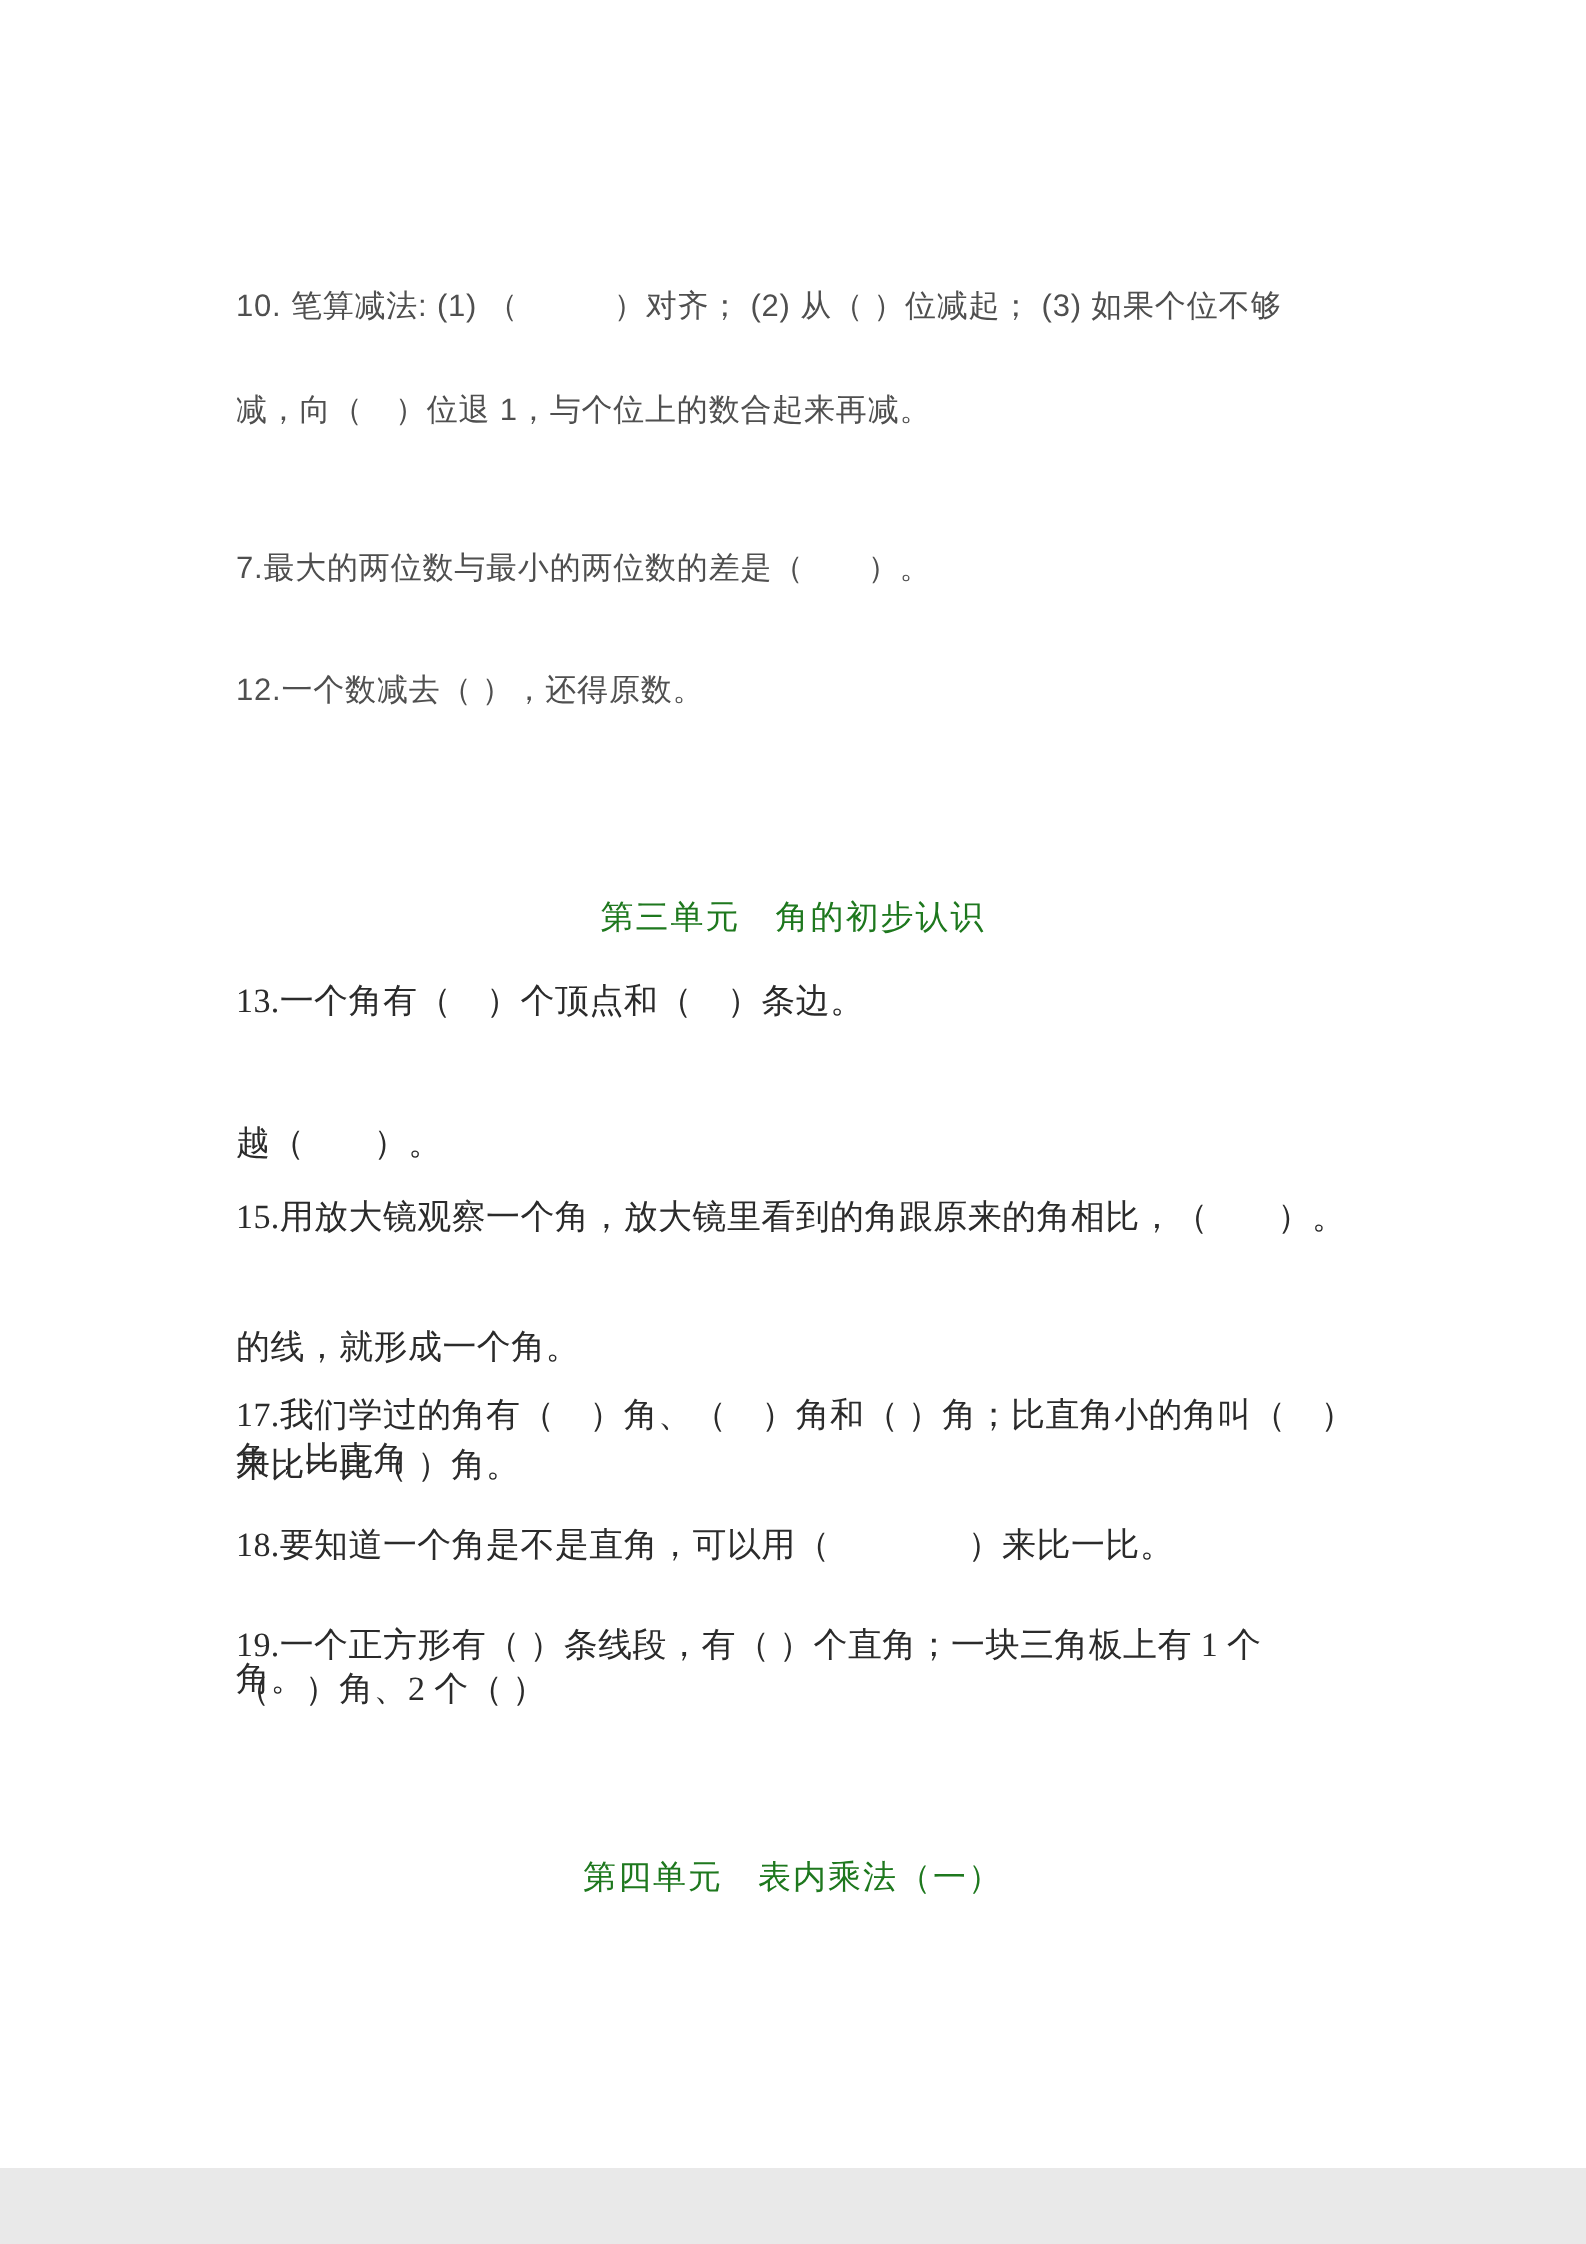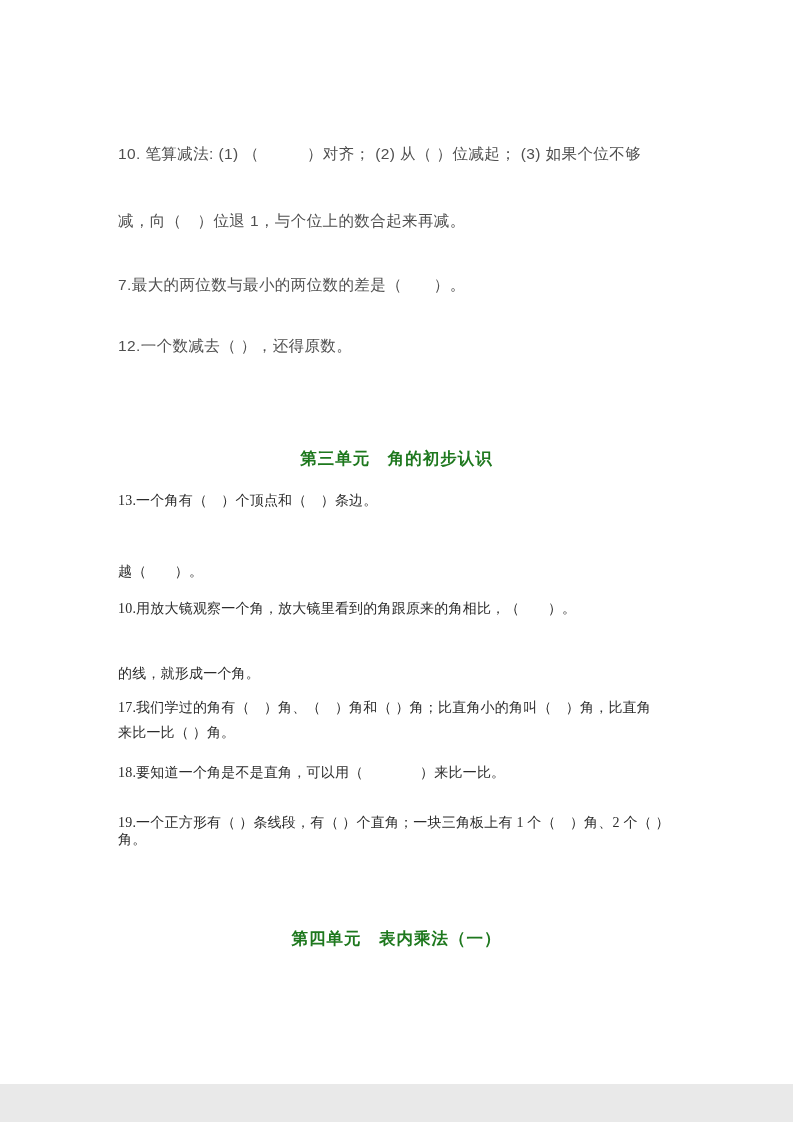--- a/index.html
+++ b/index.html
@@ -23,55 +23,55 @@
     line-height: 22px;
   }
   .gray-text {
     font-family: "Liberation Sans", "DejaVu Sans", sans-serif;
     font-size: 15.5px;
     color: #4f4f4f;
     letter-spacing: 0.4px;
   }
   .serif-text {
     font-family: "Liberation Serif", "DejaVu Serif", serif;
-    font-size: 14px;
+    font-size: 17px;
     color: #2b2b2b;
     letter-spacing: 0.2px;
   }
   .unit-heading {
     position: absolute;
     left: 0;
     width: 793px;
     text-align: center;
     font-family: "Liberation Serif", "DejaVu Serif", serif;
-    font-weight: bold;
+    font-weight: normal;
     font-size: 16.5px;
     color: #1e781e;
     letter-spacing: 1px;
   }
 </style>
 </head>
 <body>
 
 <div class="page">
 
   <div class="line gray-text" style="top:143px">10. 笔算减法: (1) （　　　）对齐； (2) 从（ ）位减起； (3) 如果个位不够</div>
-  <div class="line gray-text" style="top:210px">减，向（　）位退 1，与个位上的数合起来再减。</div>
+  <div class="line gray-text" style="top:195px">减，向（　）位退 1，与个位上的数合起来再减。</div>
 
   <div class="line gray-text" style="top:274px">7.最大的两位数与最小的两位数的差是（　　）。</div>
 
   <div class="line gray-text" style="top:335px">12.一个数减去（ ），还得原数。</div>
 
   <div class="unit-heading" style="top:448px">第三单元　角的初步认识</div>
 
   <div class="line serif-text" style="top:490px">13.一个角有（　）个顶点和（　）条边。</div>
 
   <div class="line serif-text" style="top:561px">越（　　）。</div>
 
-  <div class="line serif-text" style="top:598px">10.用放大镜观察一个角，放大镜里看到的角跟原来的角相比，（　　）。</div>
+  <div class="line serif-text" style="top:598px">15.用放大镜观察一个角，放大镜里看到的角跟原来的角相比，（　　）。</div>
 
   <div class="line serif-text" style="top:663px">的线，就形成一个角。</div>
 
   <div class="line serif-text" style="top:697px">17.我们学过的角有（　）角、（　）角和（ ）角；比直角小的角叫（　）角，比直角</div>
   <div class="line serif-text" style="top:722px">来比一比（ ）角。</div>
 
   <div class="line serif-text" style="top:762px">18.要知道一个角是不是直角，可以用（　　　　）来比一比。</div>
 
   <div class="line serif-text" style="top:812px">19.一个正方形有（ ）条线段，有（ ）个直角；一块三角板上有 1 个（　）角、2 个（ ）</div>
   <div class="line serif-text" style="top:829px">角。</div>

